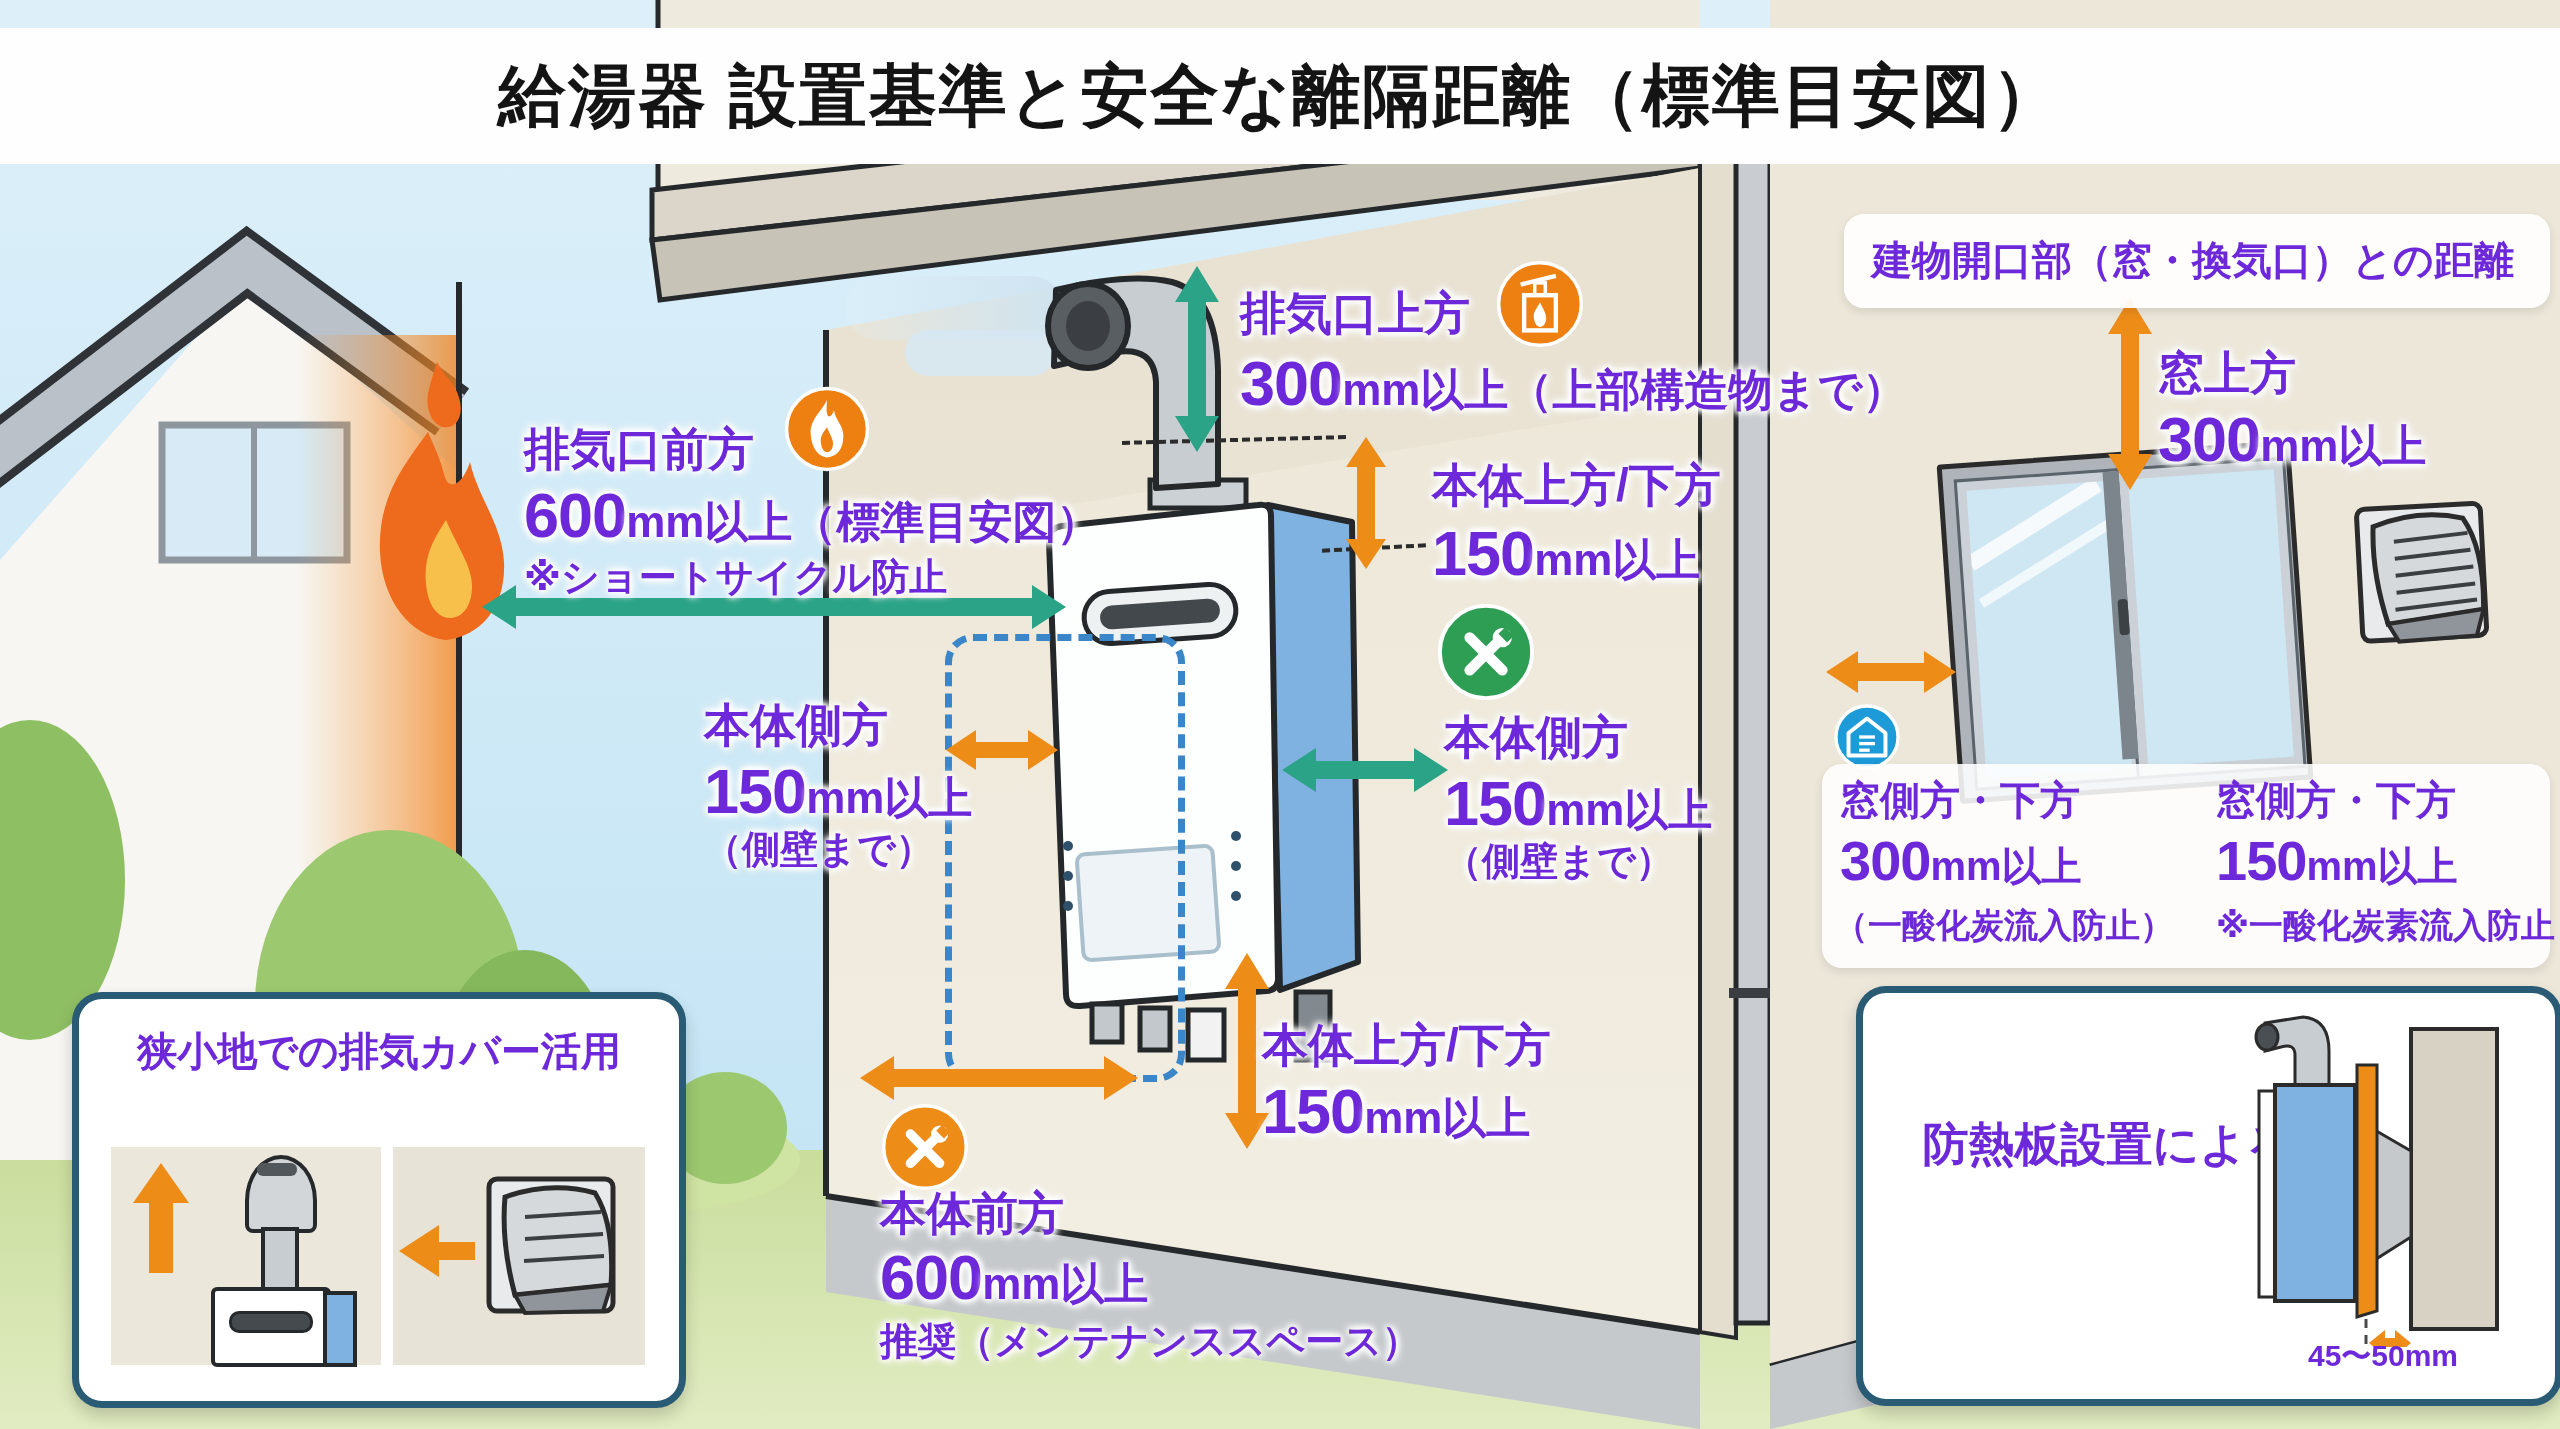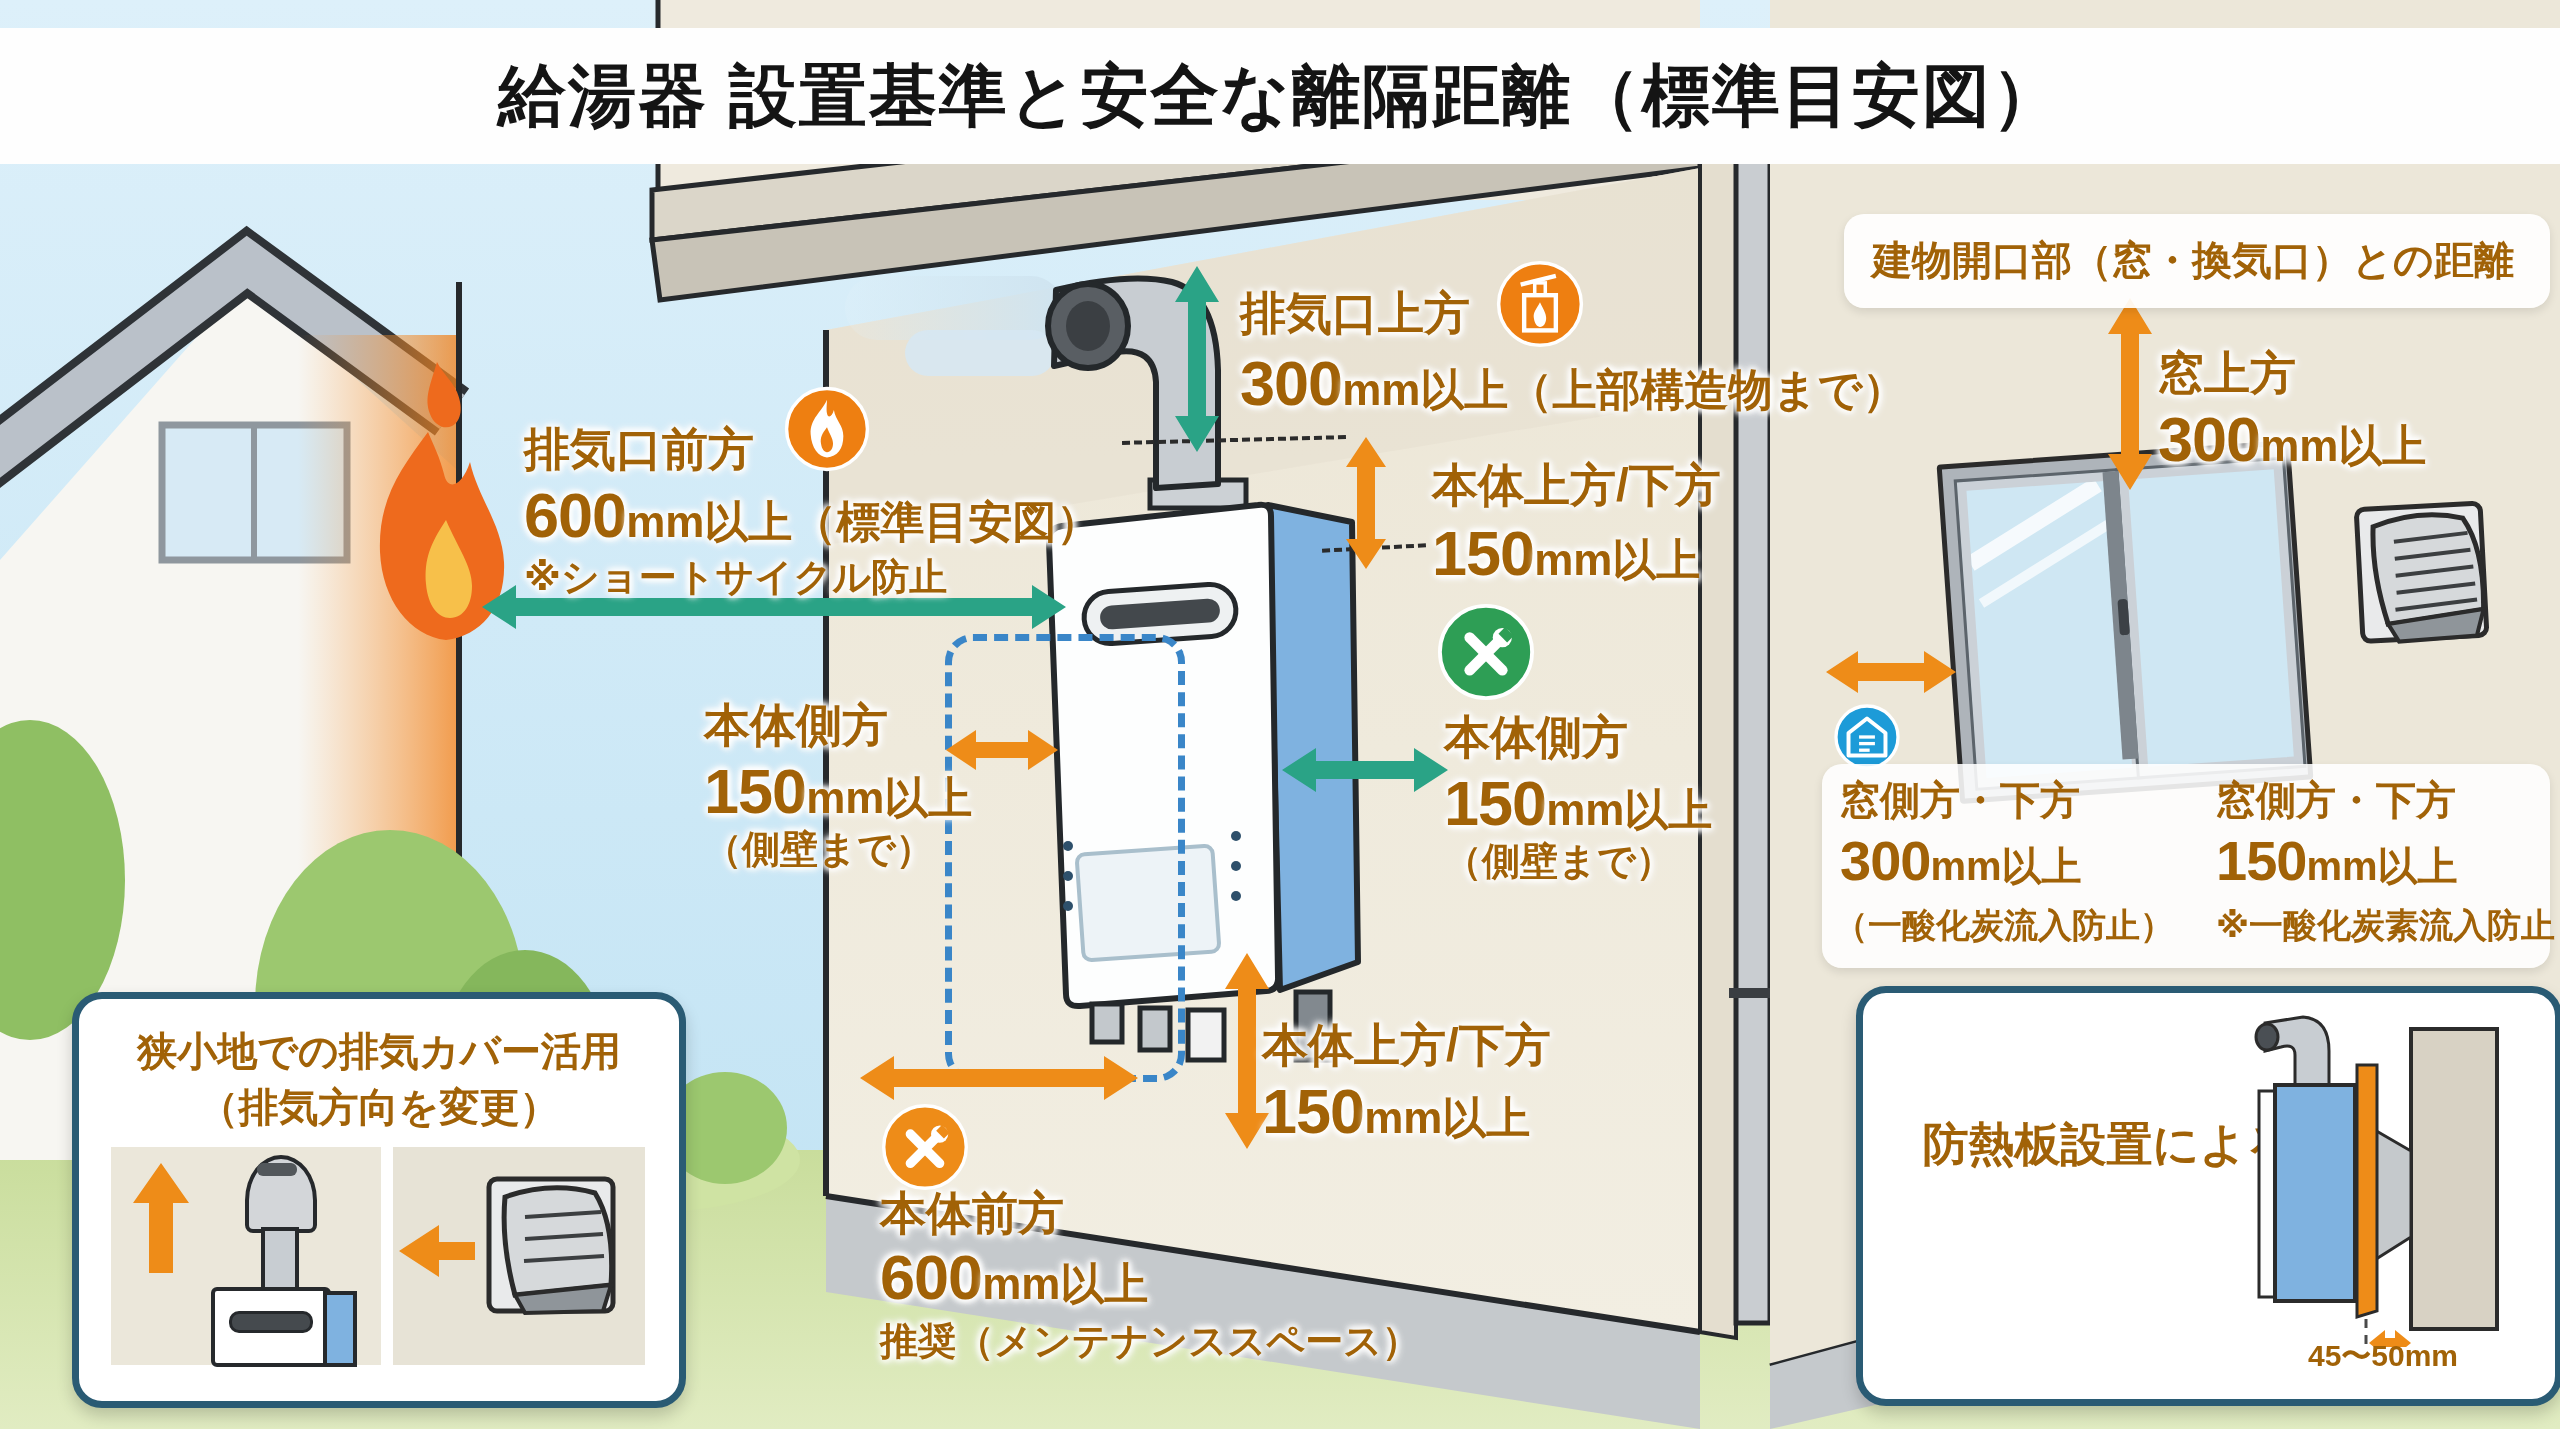--- a/index.html
+++ b/index.html
@@ -1,19 +1,19 @@
 <!DOCTYPE html>
 <html><head>
 <meta charset="utf-8">
 <style>
   html,body{margin:0;padding:0;}
   body{width:2560px;height:1429px;position:relative;overflow:hidden;
        font-family:"Liberation Sans","DejaVu Sans",sans-serif;background:#cfe9f6;}
   .abs{position:absolute;}
-  .lbl{position:absolute;font-weight:bold;color:#a16207;white-space:nowrap;line-height:1.12;
+  .lbl{position:absolute;font-weight:bold;color:#6d28d9;white-space:nowrap;line-height:1.12;
        text-shadow:0 0 6px #fff,0 0 6px #fff,0 0 10px #fff,2px 2px 8px #fff,-2px -2px 8px #fff;}
   .t46{font-size:46px;} .t44{font-size:40px;} .t40{font-size:40px;}
   .num{font-size:63px;letter-spacing:-1px;} .unit{font-size:44px;} .note{font-size:38px;}
   .callout{position:absolute;background:#ffffff;border:7px solid #2a5b74;border-radius:30px;
            box-shadow:0 8px 16px rgba(0,0,0,.18);}
   .panel{position:absolute;background:#ebe7da;}
   .whitecard{position:absolute;background:rgba(255,255,255,.92);border-radius:20px;
              box-shadow:0 4px 10px rgba(0,0,0,.10);}
   .dashline{position:absolute;border-top:4px dashed #2b2b2b;}
   .dashrect{position:absolute;border:7px dashed #3a86c8;border-radius:28px;}
@@ -259,21 +259,20 @@
 </div>
 <div class="lbl" style="left:1834px;top:906px;font-size:34px;text-shadow:none;">（一酸化炭流入防止）</div>
 <div class="lbl t44" style="left:2216px;top:778px;text-shadow:none;">窓側方・下方</div>
 <div class="lbl" style="left:2216px;top:830px;text-shadow:none;">
   <span class="num" style="font-size:56px">150</span><span class="unit" style="font-size:40px">mm以上</span>
 </div>
 <div class="lbl" style="left:2216px;top:906px;font-size:34px;text-shadow:none;">※一酸化炭素流入防止</div>
 
 <div class="callout" style="left:72px;top:992px;width:600px;height:402px;">
   <div class="lbl t44" style="left:0;top:30px;width:100%;text-align:center;text-shadow:none;">狭小地での排気カバー活用</div>
-  <div class="lbl t40" style="left:0;top:86px;width:100%;text-align:center;text-shadow:none;">（排気方向を変更）</div>
   <div class="panel" style="left:32px;top:148px;width:270px;height:218px;">
     <div class="abs" style="left:324px;top:0;width:12px;height:218px;background:#ded9cb;border-left:3px solid #2b2b2b;border-right:3px solid #2b2b2b;"></div>
     <svg class="abs" style="left:20px;top:16px" width="60" height="110">
         <polygon points="30,0 58,40 42,40 42,110 18,110 18,40 2,40" fill="#ee8c18"></polygon>
       </svg>
     <div class="abs" style="left:134px;top:8px;width:64px;height:70px;background:#d3d6d9;border:4px solid #26292c;border-radius:50% 50% 8px 8px / 58% 58% 8px 8px;">
       <div class="abs" style="left:8px;top:4px;width:40px;height:13px;background:#52575b;border-radius:6px;"></div>
     </div>
     <div class="abs" style="left:150px;top:80px;width:30px;height:60px;background:#c8cdd2;border:4px solid #26292c;"></div>
     <div class="abs" style="left:100px;top:140px;width:112px;height:72px;background:#fff;border:4px solid #26292c;border-radius:6px;">

